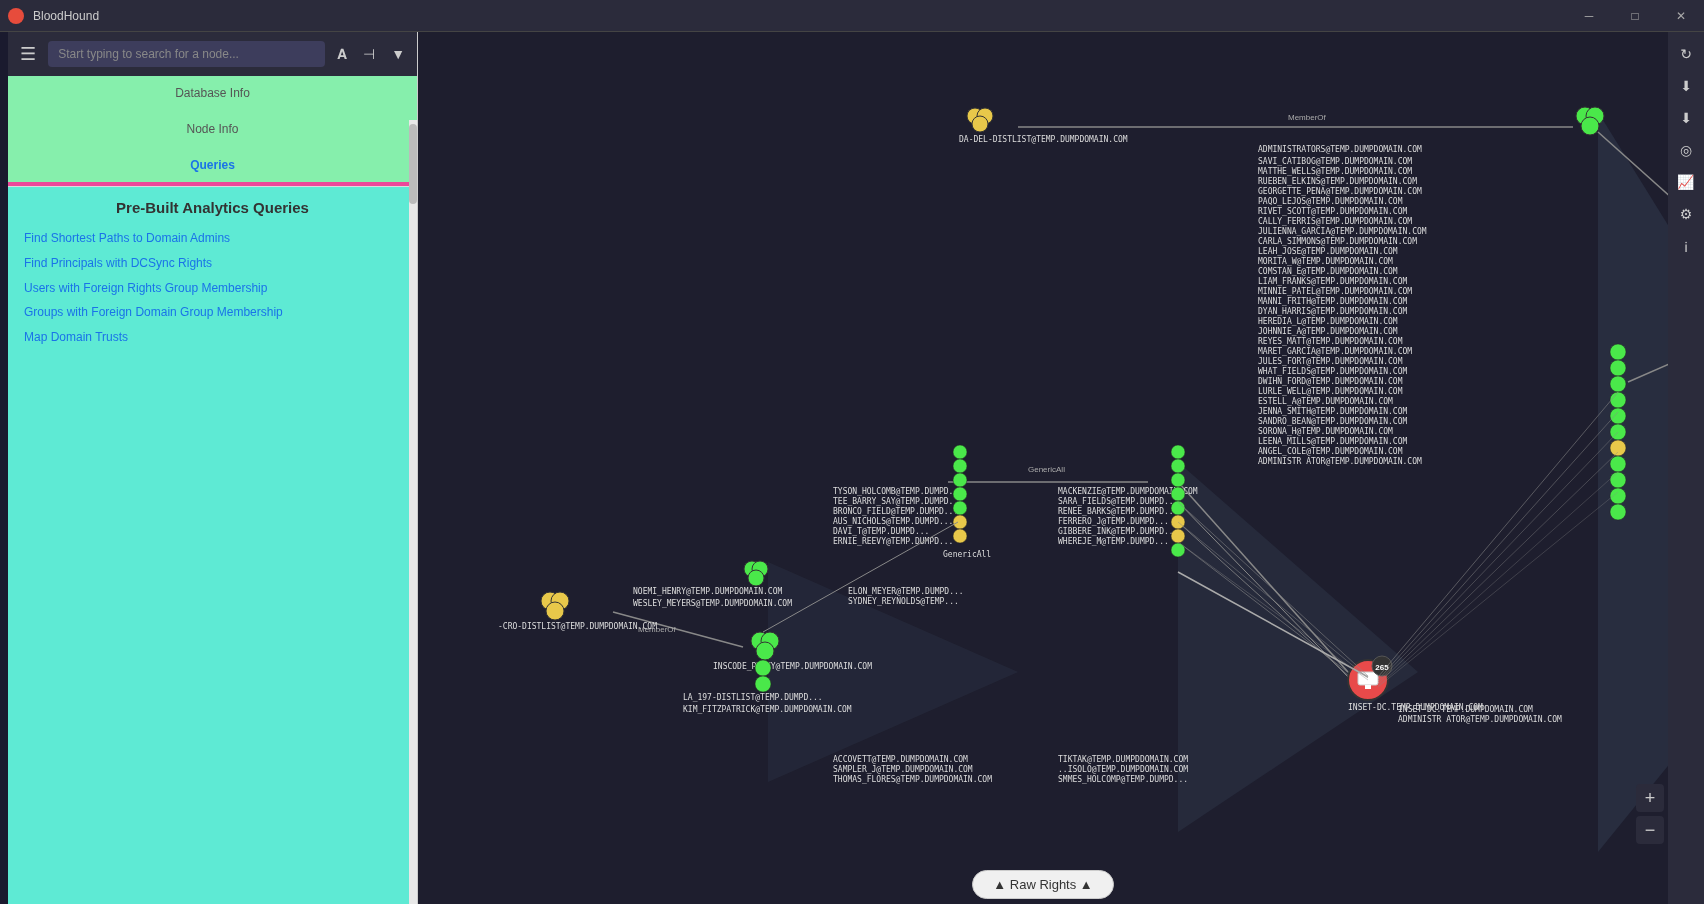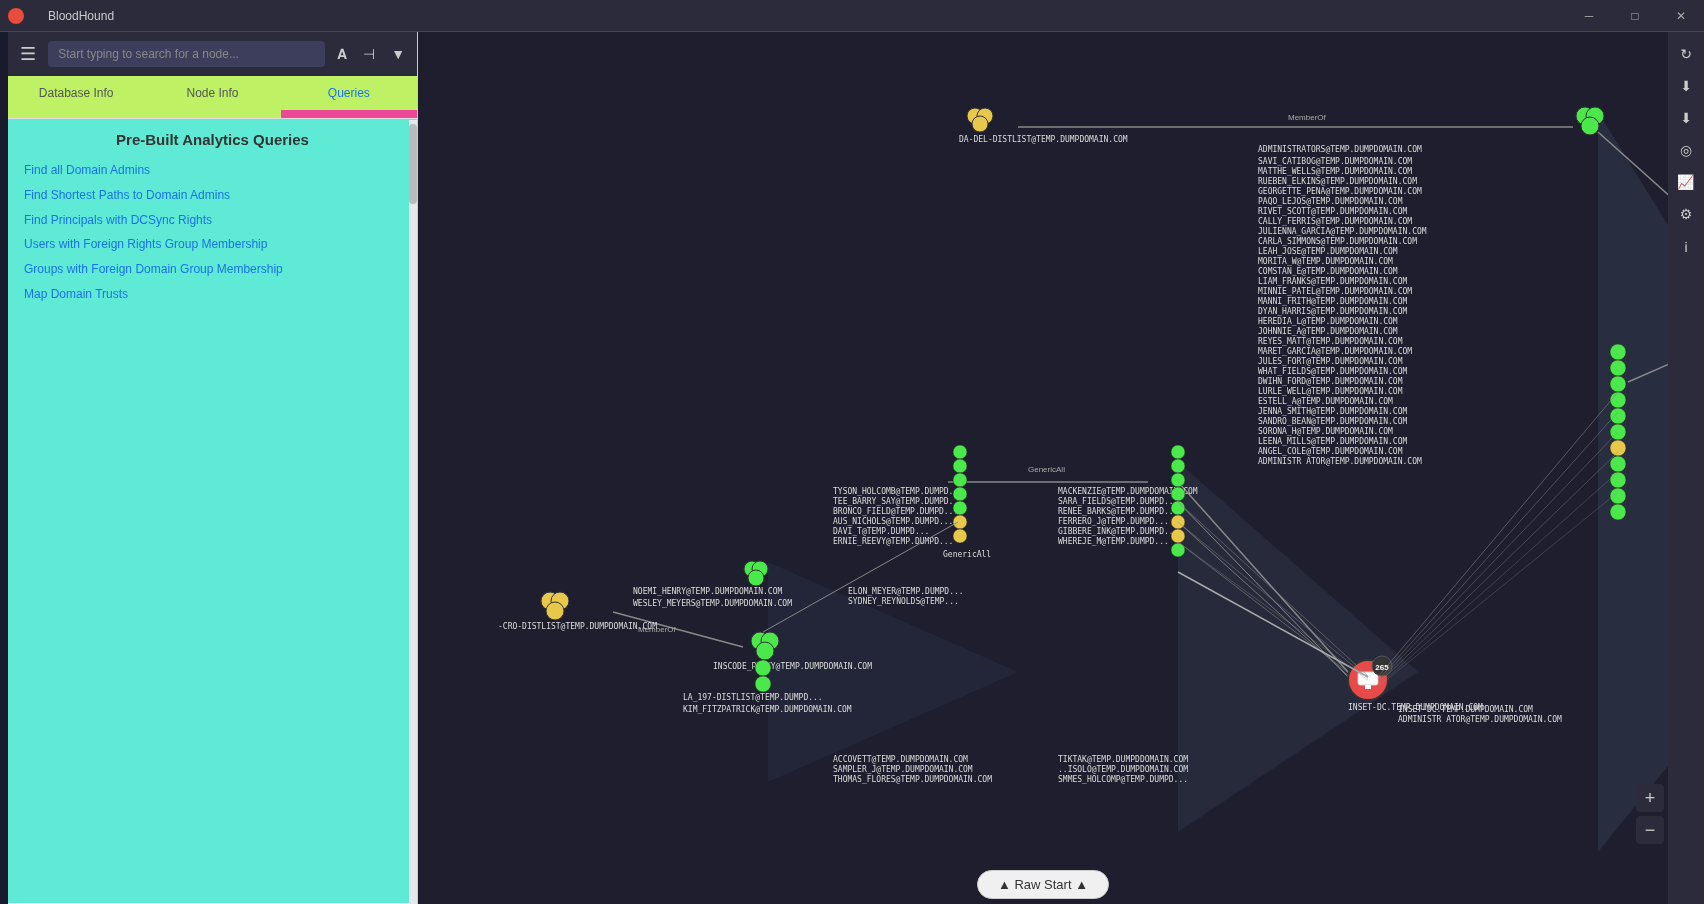--- a/index.html
+++ b/index.html
@@ -3,21 +3,21 @@
   <meta charset="utf-8">
   <style>
     * { margin: 0; padding: 0; box-sizing: border-box; }
     body { font-family: 'Segoe UI', Arial, sans-serif; background: #1a1a2e; width: 1704px; height: 904px; overflow: hidden; position: relative; }
 
     
     .titlebar {
       width: 100%; height: 32px; background: #2b2b3b; display: flex; align-items: center;
       justify-content: space-between; border-bottom: 1px solid #444; position: absolute; top: 0; left: 0; z-index: 100;
     }
-    .titlebar-left { display: flex; align-items: center; gap: 24px; padding-left: 8px; }
+    .titlebar-left { display: flex; align-items: center; gap: 9px; padding-left: 8px; }
     .titlebar-icon { width: 16px; height: 16px; background: #e74c3c; border-radius: 50%; }
     .titlebar-title { color: #ccc; font-size: 12px; }
     .titlebar-controls { display: flex; gap: 0; }
     .titlebar-btn { width: 46px; height: 32px; display: flex; align-items: center; justify-content: center; color: #aaa; font-size: 12px; cursor: pointer; background: transparent; border: none; }
 
     
     .left-panel {
       position: absolute; top: 32px; left: 8px; width: 410px; height: calc(100% - 32px);
       background: #f0f0f0; border-right: 1px solid #ccc; z-index: 50;
     }
@@ -28,26 +28,26 @@
     }
     .hamburger-btn { color: #ccc; font-size: 18px; cursor: pointer; padding: 4px; background: none; border: none; }
     .search-input {
       flex: 1; background: #3d3d5c; border: none; border-radius: 4px; padding: 6px 10px;
       color: #ccc; font-size: 12px; outline: none;
     }
     .search-input::placeholder { color: #888; }
     .search-icon-btn { color: #ccc; background: none; border: none; cursor: pointer; font-size: 14px; padding: 4px; }
 
     
-    .tabs { display: flex; background: #bef264; border-bottom: 1px solid #ddd; }
+    .tabs { display: flex; background: #86efac; border-bottom: 1px solid #ddd; flex-direction: column; }
     .tab {
       flex: 1; text-align: center; padding: 10px 4px; font-size: 12px; cursor: pointer;
       color: #555; border-bottom: 2px solid transparent;
     }
-    .tab.active { color: #1a73e8; border-bottom: 8px solid #ec4899; font-weight: 400; }
+    .tab.active { color: #1a73e8; border-bottom: 4px solid #ec4899; font-weight: 700; }
 
     
     .query-list-container { padding: 12px 16px; overflow-y: auto; height: calc(100% - 88px); background: #5eead4; }
     .query-list-title { text-align: center; font-size: 15px; font-weight: 600; color: #333; margin-bottom: 14px; }
     .query-item { display: block; color: #1a73e8; font-size: 12px; text-decoration: none; margin-bottom: 8px; cursor: pointer; line-height: 1.4; }
 
     
     .scrollbar-track {
       position: absolute; right: 0; top: 88px; width: 8px; height: calc(100% - 88px);
       background: #e8e8e8;
@@ -128,21 +128,20 @@
     <div class="tab">
       <span>Node Info</span>
     </div>
     <div class="tab active">
       <span>Queries</span>
     </div>
   </div>
 
   <div class="query-list-container">
     <div class="query-list-title">Pre-Built Analytics Queries</div>
-    <a class="query-item">Find all Domain Admins</a>
     <a class="query-item">Find Shortest Paths to Domain Admins</a>
     <a class="query-item">Find Principals with DCSync Rights</a>
     <a class="query-item">Users with Foreign Rights Group Membership</a>
     <a class="query-item">Groups with Foreign Domain Group Membership</a>
     <a class="query-item">Map Domain Trusts</a>
   </div>
 
   <div class="scrollbar-track">
     <div class="scrollbar-thumb"></div>
   </div>
@@ -362,14 +361,14 @@
   <button class="toolbar-btn">⚙</button>
   <button class="toolbar-btn">ℹ</button>
 </div>
 
 <div class="zoom-controls">
   <button class="zoom-btn">+</button>
   <button class="zoom-btn" style="margin-top:2px;">−</button>
 </div>
 
 <div class="bottom-bar">
-  <button class="raw-query-btn">▲ Raw Start ▲</button>
+  <button class="raw-query-btn">▲ Raw Rights ▲</button>
 </div>
 
 </body></html>

